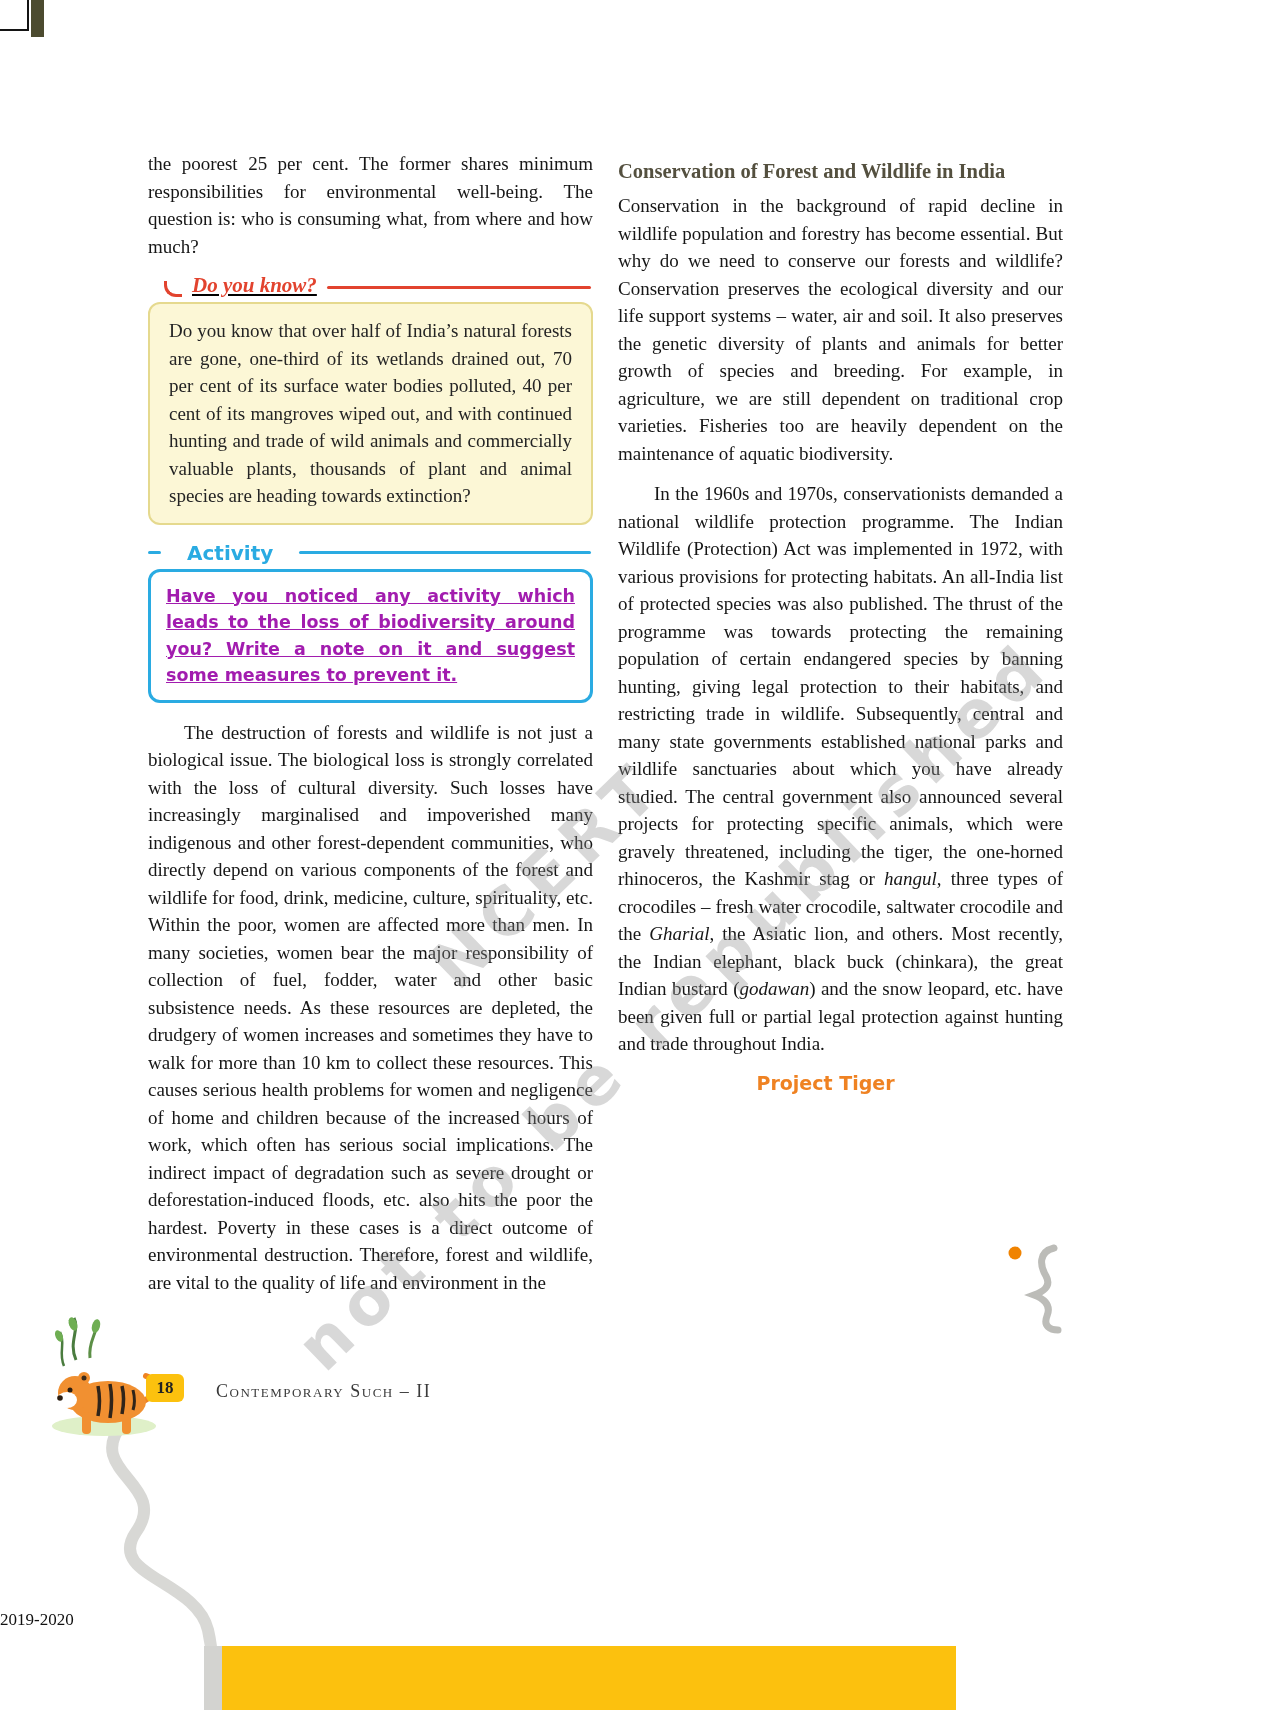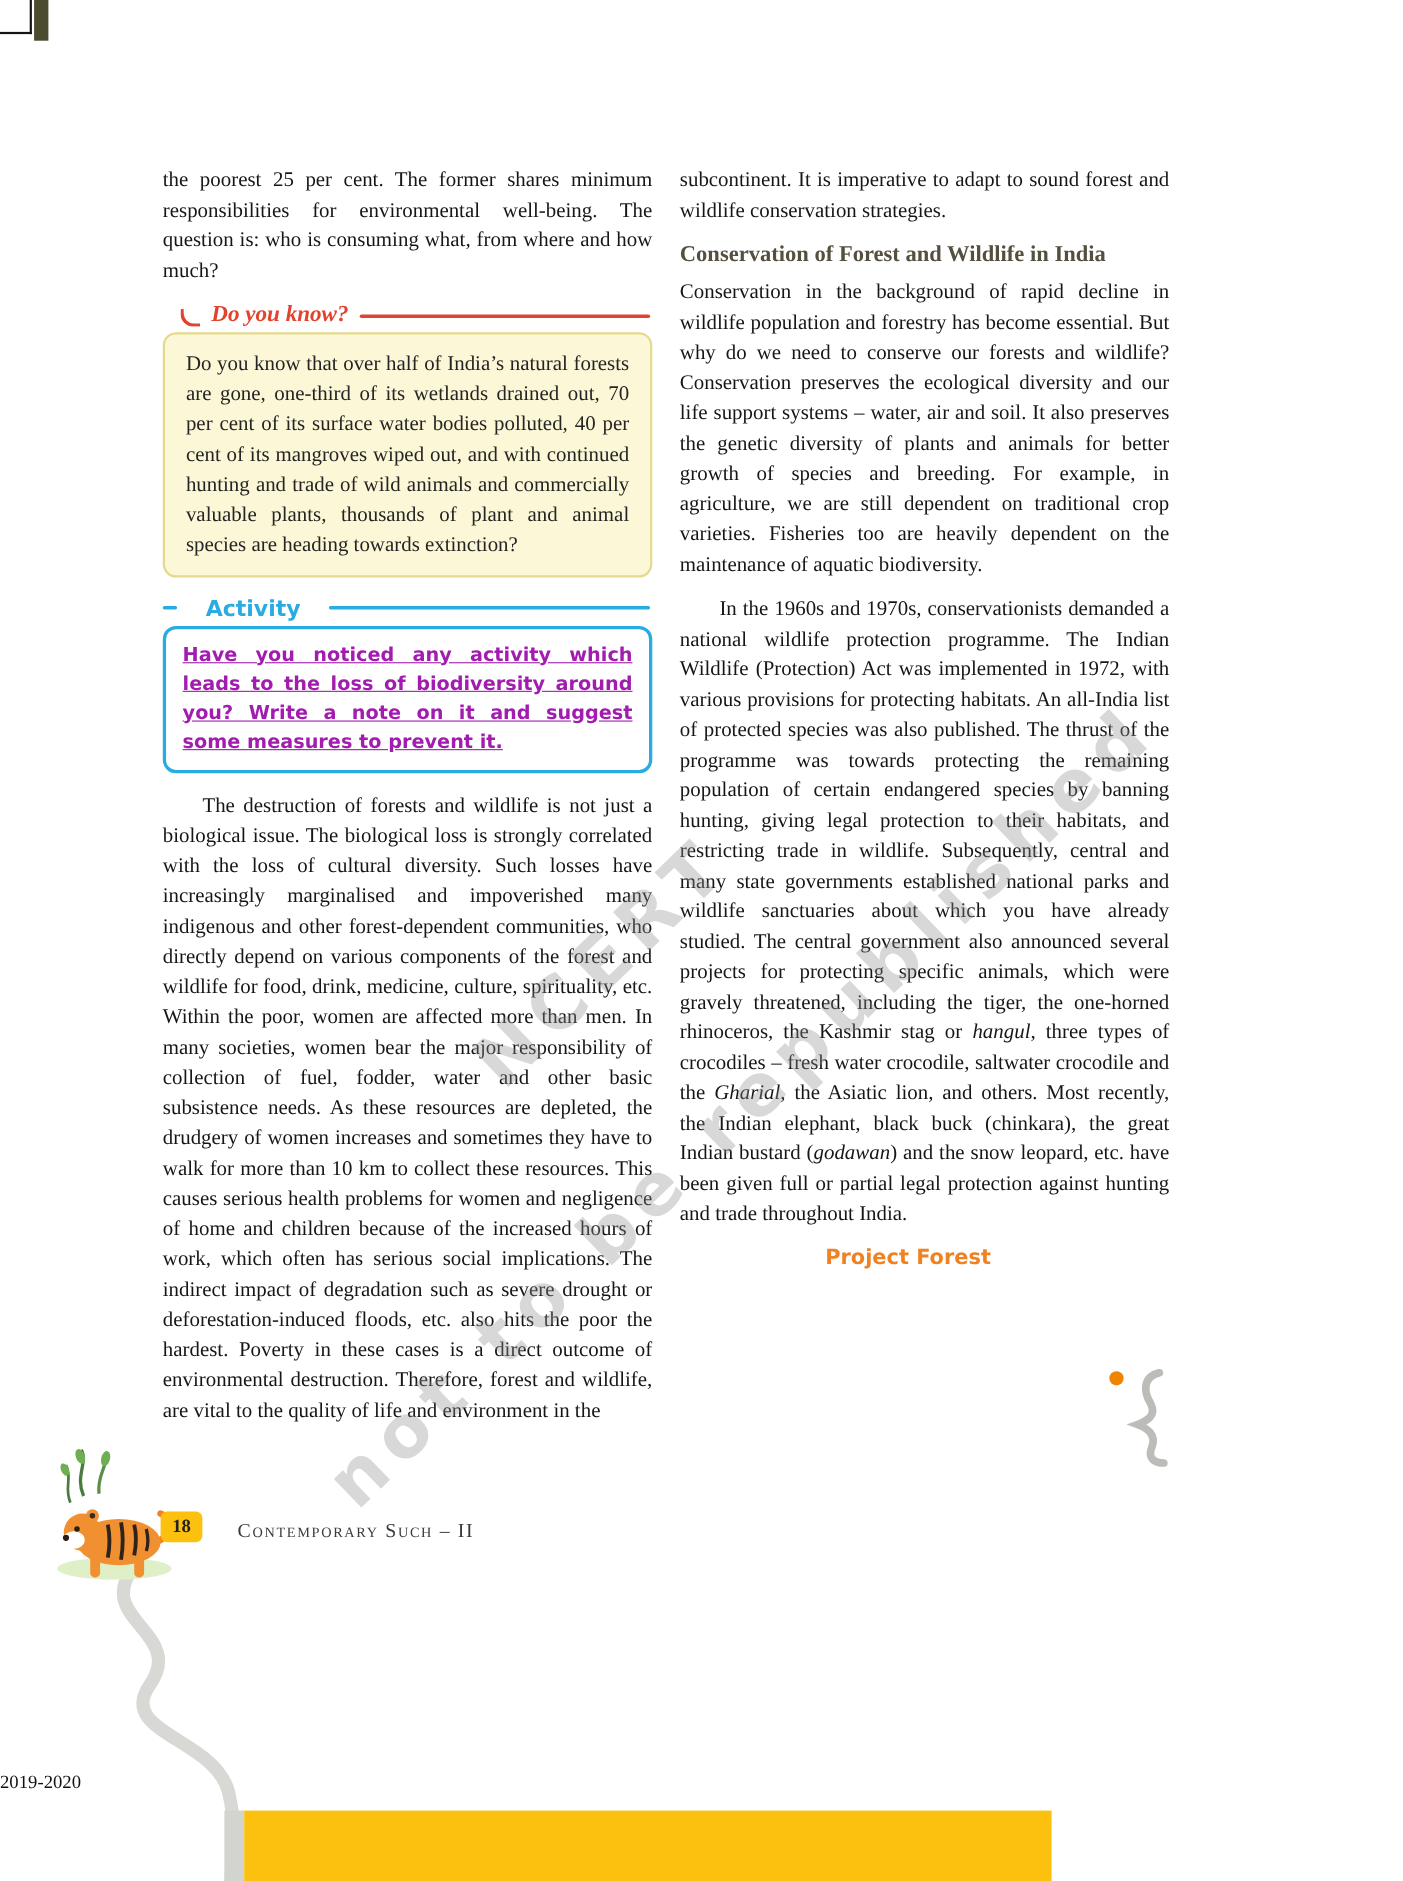--- a/index.html
+++ b/index.html
@@ -15,21 +15,21 @@
   
   .col{position:absolute;width:445px;z-index:2;}
   .col.left{left:148px;top:150px;}
   .col.right{left:618px;top:150px;}
 
   .body{font:19px/27.5px "Liberation Serif",serif;color:#161616;text-align:justify;margin:0 0 13px;}
   .indent{text-indent:36px;}
 
   
   .dyk{margin:2px 0 16px;}
-  .dyk-titlerow{display:flex;align-items:flex-end;gap:10px;margin:0 2px 5px 16px;}
+  .dyk-titlerow{display:flex;align-items:flex-end;gap:10px;margin:0 2px 5px 16px;text-decoration:underline;}
   .dyk-curve{width:15px;height:13px;border-left:3px solid var(--title_red,#e2432e);
              border-bottom:3px solid var(--title_red,#e2432e);border-bottom-left-radius:12px;}
   .dyk-title{font:italic bold 21px/24px "Liberation Serif",serif;color:var(--title_red,#e2432e);white-space:nowrap;}
   .dyk-line{flex:1;height:3px;background:var(--title_red,#e2432e);border-radius:2px;margin-bottom:8px;}
   .dyk-body{background:#fcf7d6;border:2px solid #e5d98e;border-radius:12px;padding:13px 19px;
             font:19px/27.5px "Liberation Serif",serif;color:#242424;text-align:justify;}
 
   
   .act{margin:0 0 16px;}
   .act-titlerow{display:flex;align-items:center;gap:26px;margin:0 2px 4px 0;}
@@ -104,27 +104,26 @@
         <span class="act-title">Activity</span>
         <span class="act-line"></span>
       </div>
       <div class="act-body">Have you noticed any activity which leads to the loss of biodiversity around you? Write a note on it and suggest some measures to prevent it.</div>
     </div>
 
     <p class="body indent">The destruction of forests and wildlife is not just a biological issue. The biological loss is strongly correlated with the loss of cultural diversity. Such losses have increasingly marginalised and impoverished many indigenous and other forest-dependent communities, who directly depend on various components of the forest and wildlife for food, drink, medicine, culture, spirituality, etc. Within the poor, women are affected more than men. In many societies, women bear the major responsibility of collection of fuel, fodder, water and other basic subsistence needs. As these resources are depleted, the drudgery of women increases and sometimes they have to walk for more than 10 km to collect these resources. This causes serious health problems for women and negligence of home and children because of the increased hours of work, which often has serious social implications. The indirect impact of degradation such as severe drought or deforestation-induced floods, etc. also hits the poor the hardest. Poverty in these cases is a direct outcome of environmental destruction. Therefore, forest and wildlife, are vital to the quality of life and environment in the</p>
   </div>
 
   <div class="col right">
-    <p class="body">subcontinent. It is imperative to adapt to sound forest and wildlife conservation strategies.</p>
     <h2 class="heading">Conservation of Forest and Wildlife in India</h2>
     <p class="body">Conservation in the background of rapid decline in wildlife population and forestry has become essential. But why do we need to conserve our forests and wildlife? Conservation preserves the ecological diversity and our life support systems – water, air and soil. It also preserves the genetic diversity of plants and animals for better growth of species and breeding. For example, in agriculture, we are still dependent on traditional crop varieties. Fisheries too are heavily dependent on the maintenance of aquatic biodiversity.</p>
     <p class="body indent"><span>In the 1960s and 1970s, conservationists demanded a national wildlife protection programme. The Indian Wildlife (Protection) Act was implemented in 1972, with various provisions for protecting habitats. An all-India list of protected species was also published. The thrust of the programme was towards protecting the remaining population of certain endangered species by banning hunting, giving legal protection to their habitats, and restricting trade in wildlife. Subsequently, central and many state governments established national parks and wildlife sanctuaries about which you have already studied. The central government also announced several projects for protecting specific animals, which were gravely threatened, including the tiger, the one-horned rhinoceros, the Kashmir stag or </span><span style="font-style: italic;">hangul</span><span>, three types of crocodiles – fresh water crocodile, saltwater crocodile and the </span><span style="font-style: italic;">Gharial</span><span>, the Asiatic lion, and others. Most recently, the Indian elephant, black buck (chinkara), the great Indian bustard (</span><span style="font-style: italic;">godawan</span><span>) and the snow leopard, etc. have been given full or partial legal protection against hunting and trade throughout India.</span></p>
 
     <div class="pt">
-      <div class="pt-title">Project Forest</div>
+      <div class="pt-title">Project Tiger</div>
     </div>
   </div>
 
   <svg class="tiger-art" width="115" height="125" viewBox="0 0 115 125">
     <ellipse cx="58" cy="112" rx="52" ry="10" fill="#dff0c8"></ellipse>
     <path d="M30 46 C22 28 34 16 28 4" stroke="#4a7c3f" stroke-width="3" fill="none"></path>
     <path d="M44 44 C42 26 52 20 50 8" stroke="#5c8f46" stroke-width="3" fill="none"></path>
     <path d="M18 52 C12 38 20 30 14 18" stroke="#4a7c3f" stroke-width="2.5" fill="none"></path>
     <ellipse cx="27" cy="10" rx="4" ry="7" fill="#6fae53" transform="rotate(-20 27 10)"></ellipse>
     <ellipse cx="50" cy="12" rx="4" ry="7" fill="#6fae53" transform="rotate(15 50 12)"></ellipse>

